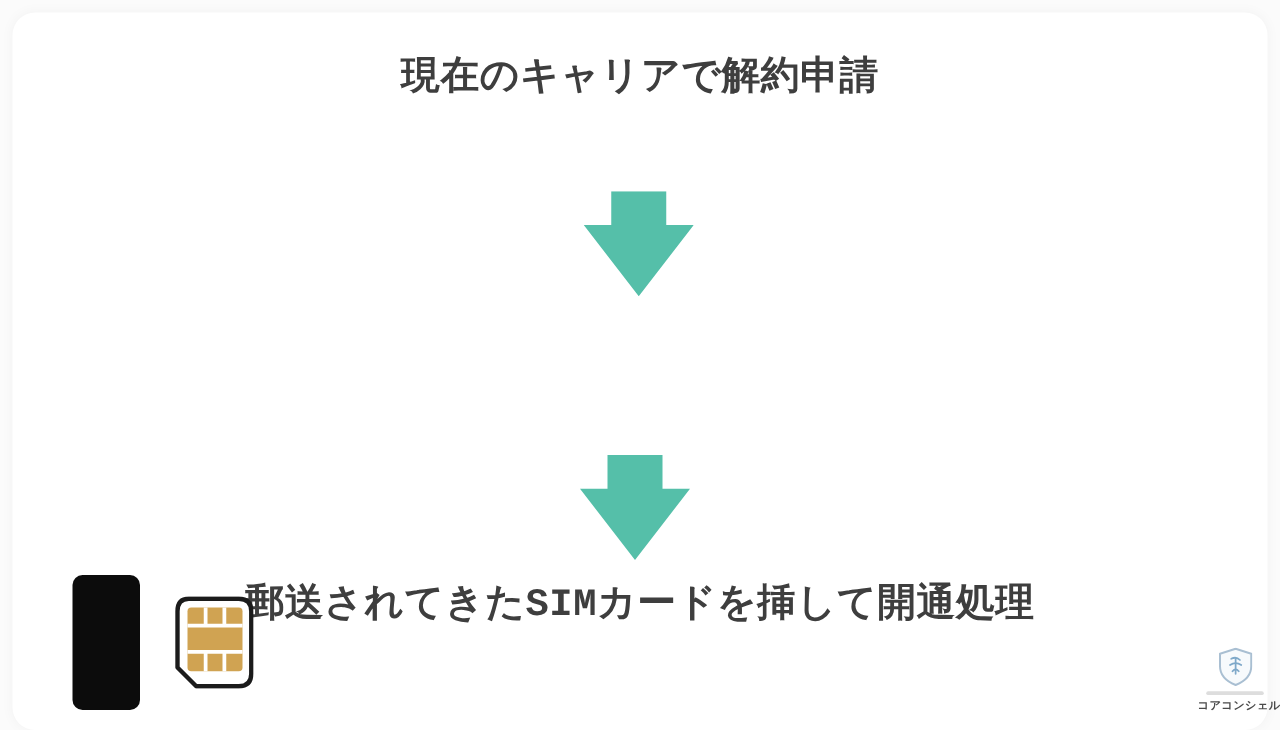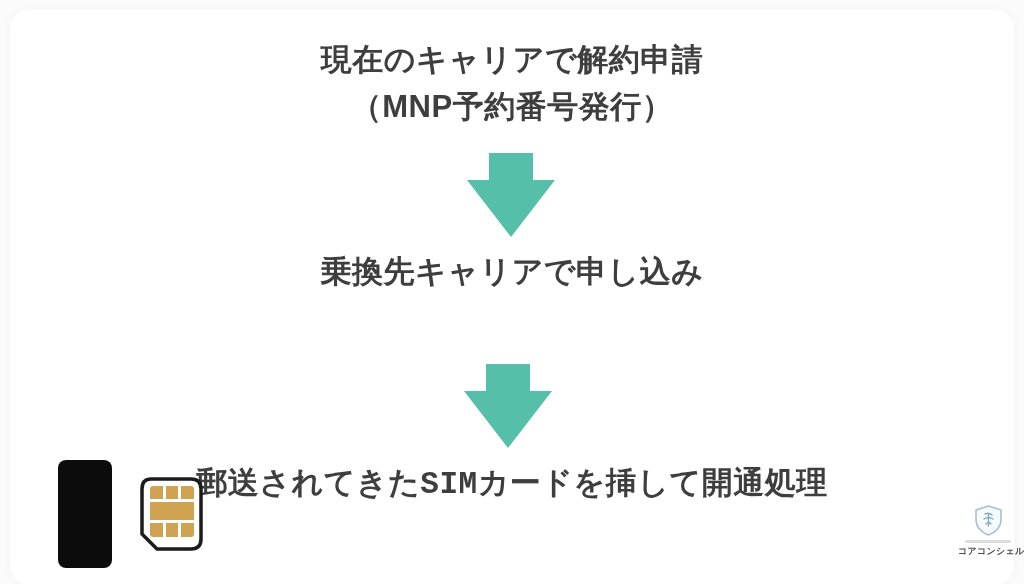--- a/index.html
+++ b/index.html
@@ -64,21 +64,21 @@
     position: absolute;
     left: 140px;
     top: 477px;
     width: 63px;
     height: 74px;
   }
   .sim svg { display: block; width: 100%; height: 100%; }
   .logo {
     position: absolute;
     left: 958px;
-    top: 505px;
+    top: 518px;
     width: 60px;
     text-align: center;
   }
   .logo .shield {
     width: 27px;
     height: 31px;
     margin: 0 auto;
     display: block;
   }
   .logo .tagline {
@@ -98,31 +98,29 @@
 </style>
 </head>
 <body>
 
 <div class="slide"></div>
 
 <div class="stage">
 
   <div class="step step1">
     <span class="line">現在のキャリアで解約申請</span>
-    <span class="line">（MNP予約番号発行）</span>
   </div>
 
   <div class="arrow arrow1">
     <svg viewBox="0 0 88 84" xmlns="http://www.w3.org/2000/svg" aria-hidden="true">
       <path d="M22 0 H66 V27 H88 L44 84 L0 27 H22 Z" fill="var(--color-arrow, #55BFA9)"></path>
     </svg>
   </div>
 
   <div class="step step2">
-    <span class="line">乗換先キャリアで申し込み</span>
   </div>
 
   <div class="arrow arrow2">
     <svg viewBox="0 0 88 84" xmlns="http://www.w3.org/2000/svg" aria-hidden="true">
       <path d="M22 0 H66 V27 H88 L44 84 L0 27 H22 Z" fill="var(--color-arrow, #55BFA9)"></path>
     </svg>
   </div>
 
   <div class="step step3">
     <span class="line">郵送されてきたSIMカードを挿して開通処理</span>

